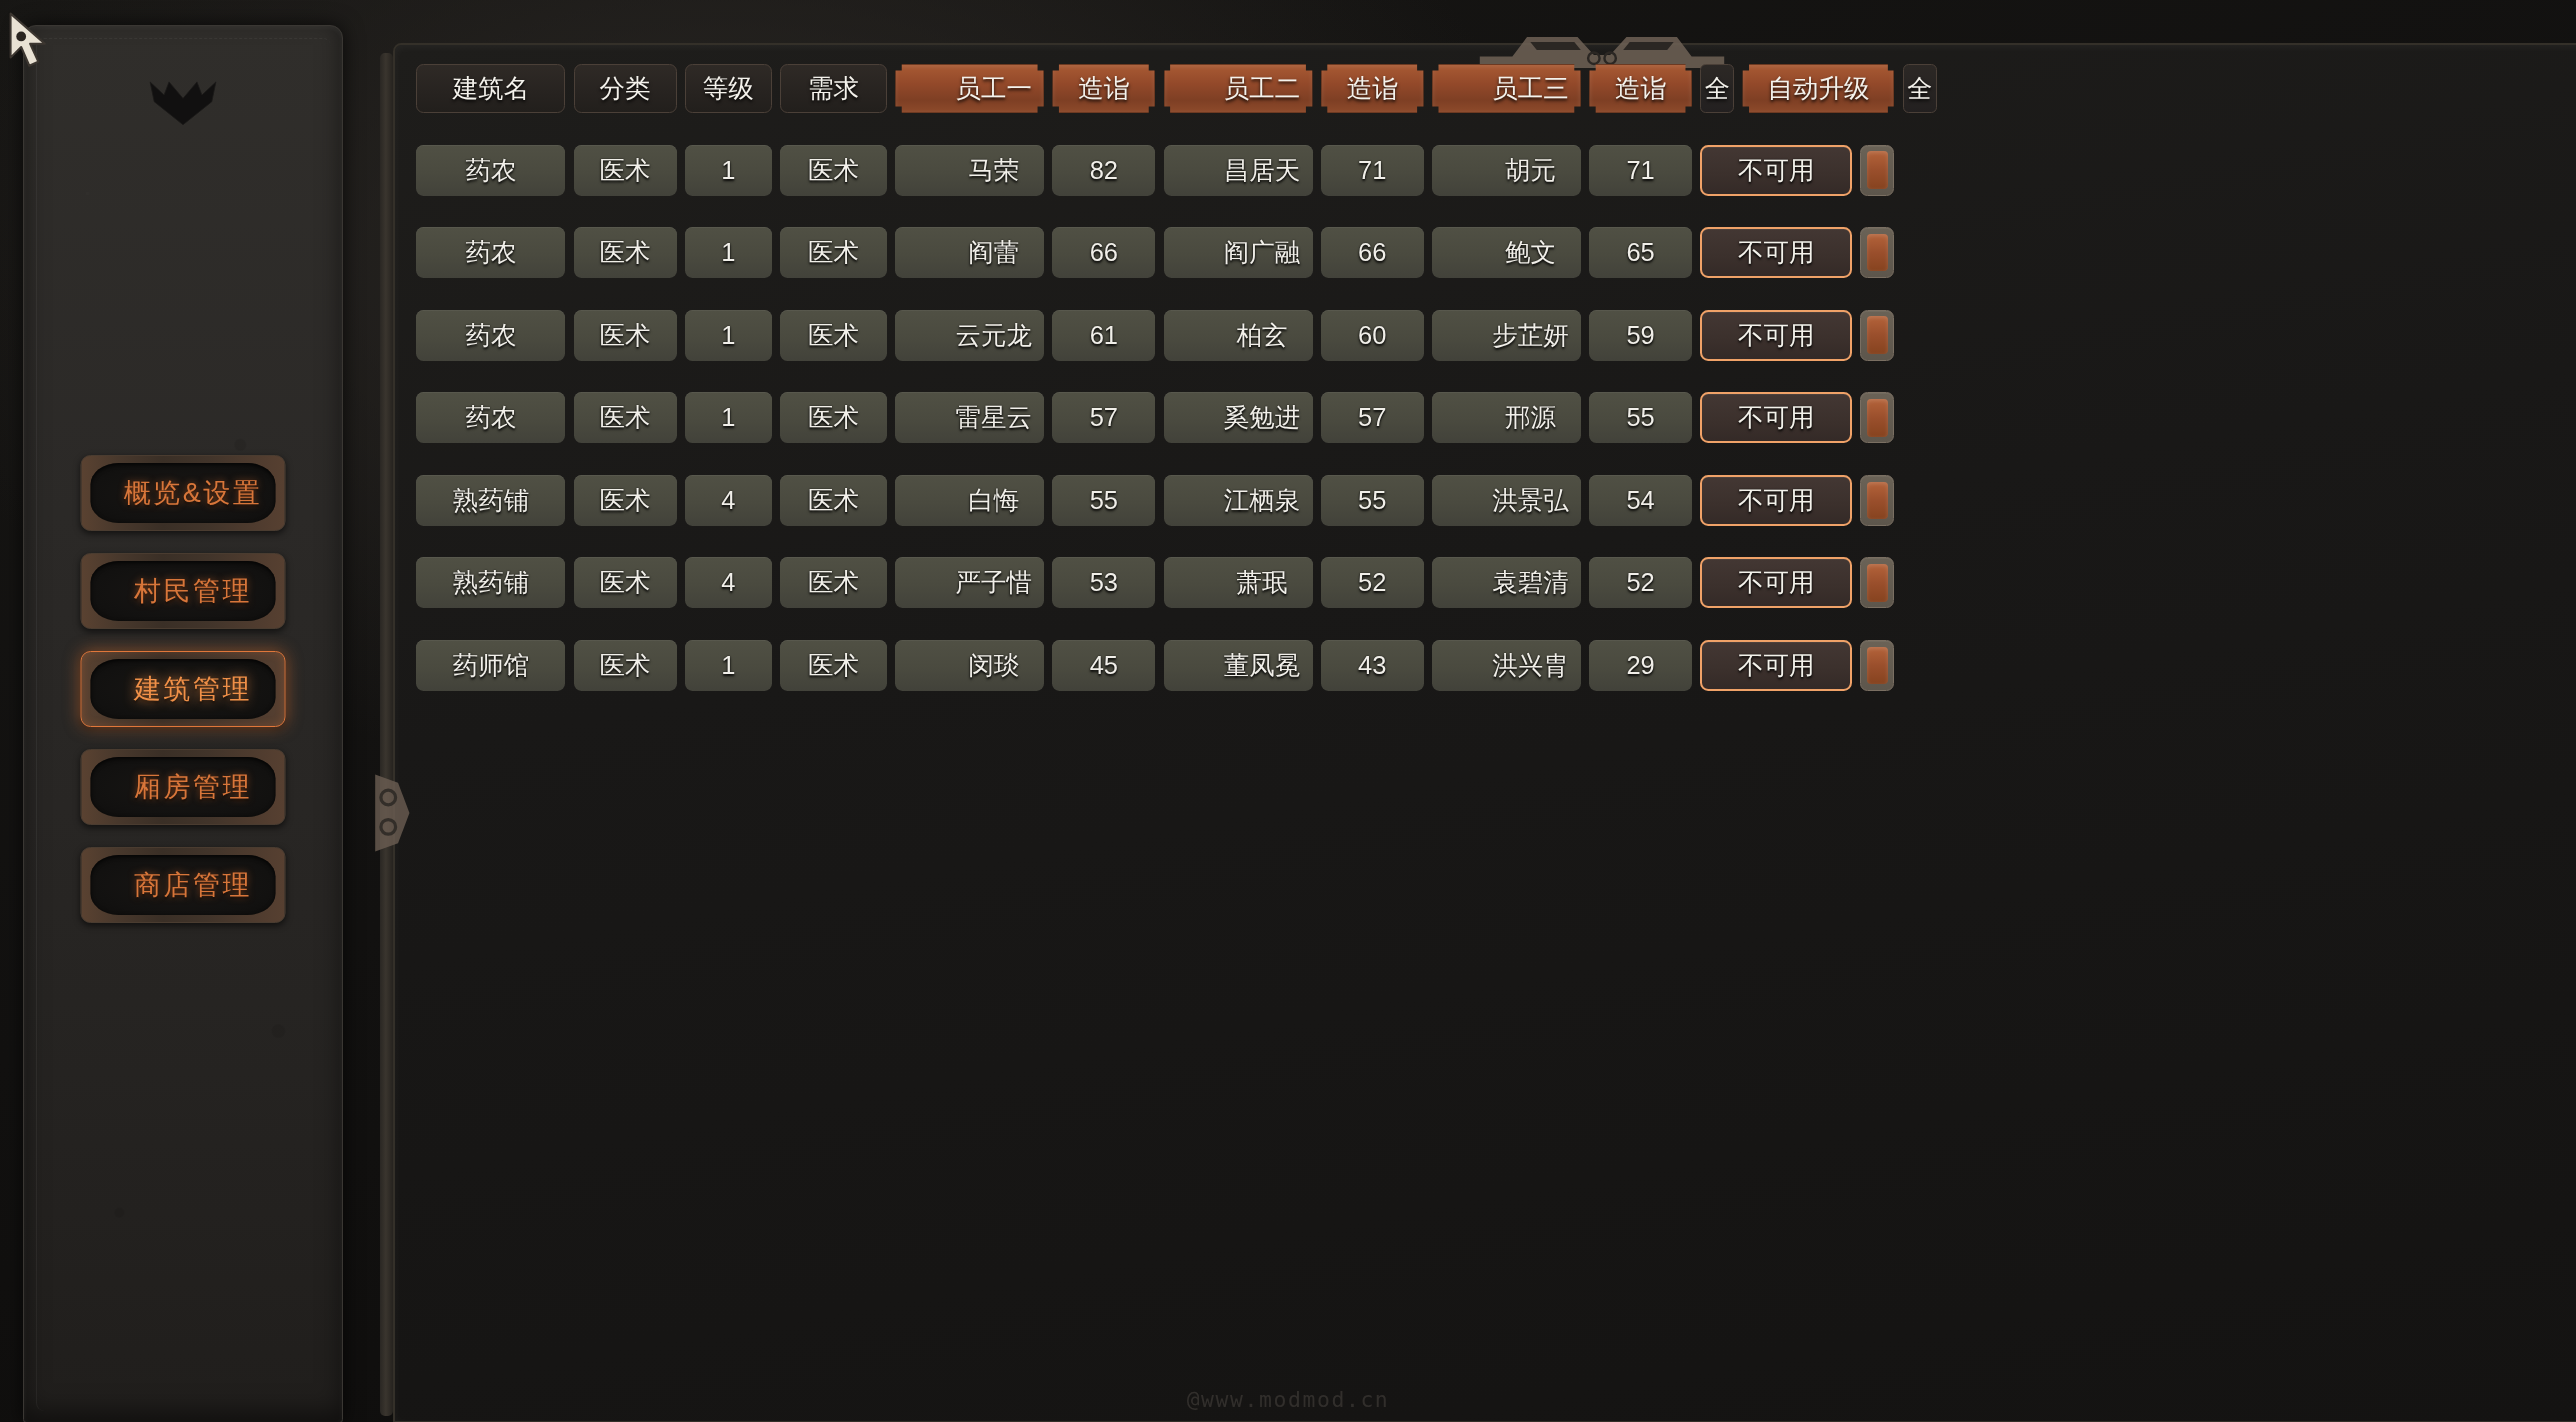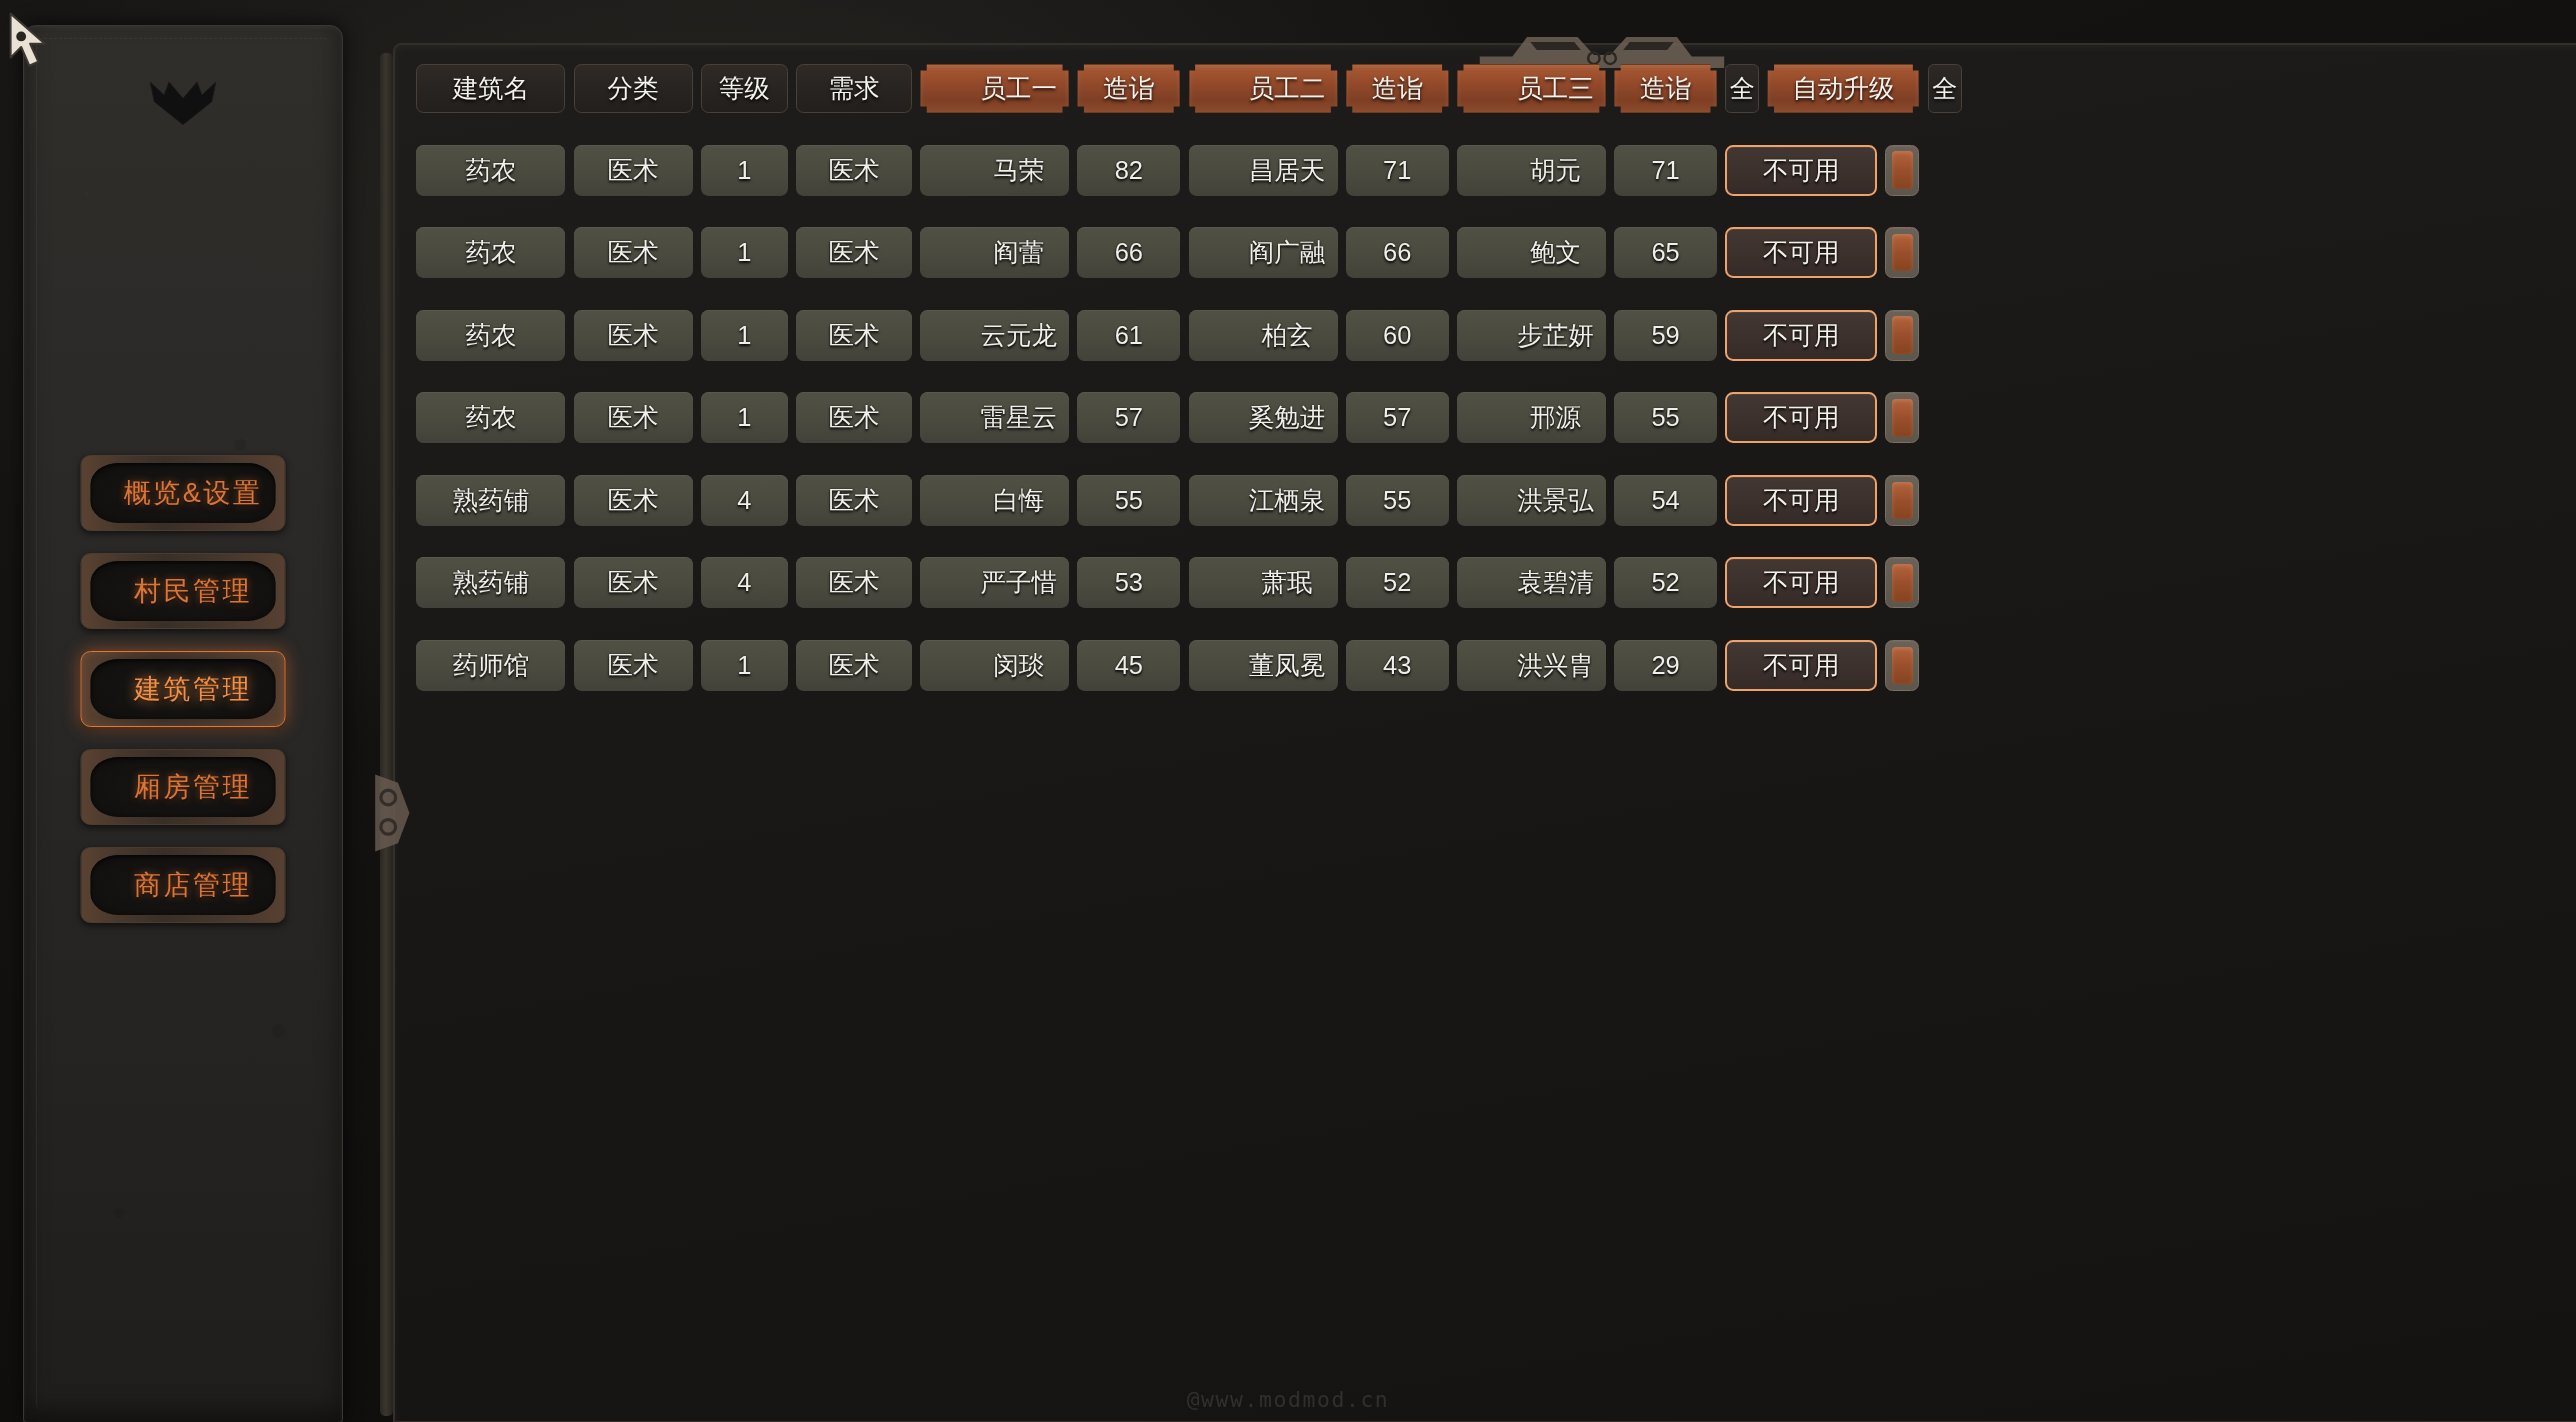--- a/index.html
+++ b/index.html
@@ -218,23 +218,23 @@
   }
   .cell.toggle-orange .chip {
     width: 100%; height: 100%;
     border-radius: 4.1px;
     background: linear-gradient(180deg, #b4633a 0%, #9a4f2c 50%, #86431f 100%);
     box-shadow: inset 0 1.6px 4.1px rgba(255,255,255,0.16);
   }
 
   
   .c-name   { width: 149px; }
-  .c-cat    { width: 119px; }
+  .c-cat    { width: 103px; }
   .c-level  { width: 87px; }
-  .c-need   { width: 116px; }
+  .c-need   { width: 107px; }
   .c-emp    { width: 149px; padding-left: 48px; }
   .c-score  { width: 103px; }
   .c-all    { width: 34px; }
   .c-auto   { width: 152px; }
 
   
   #cursor {
     position: absolute;
     left: 6.6px; top: 11.5px;
     width: 43px; height: 57px;

